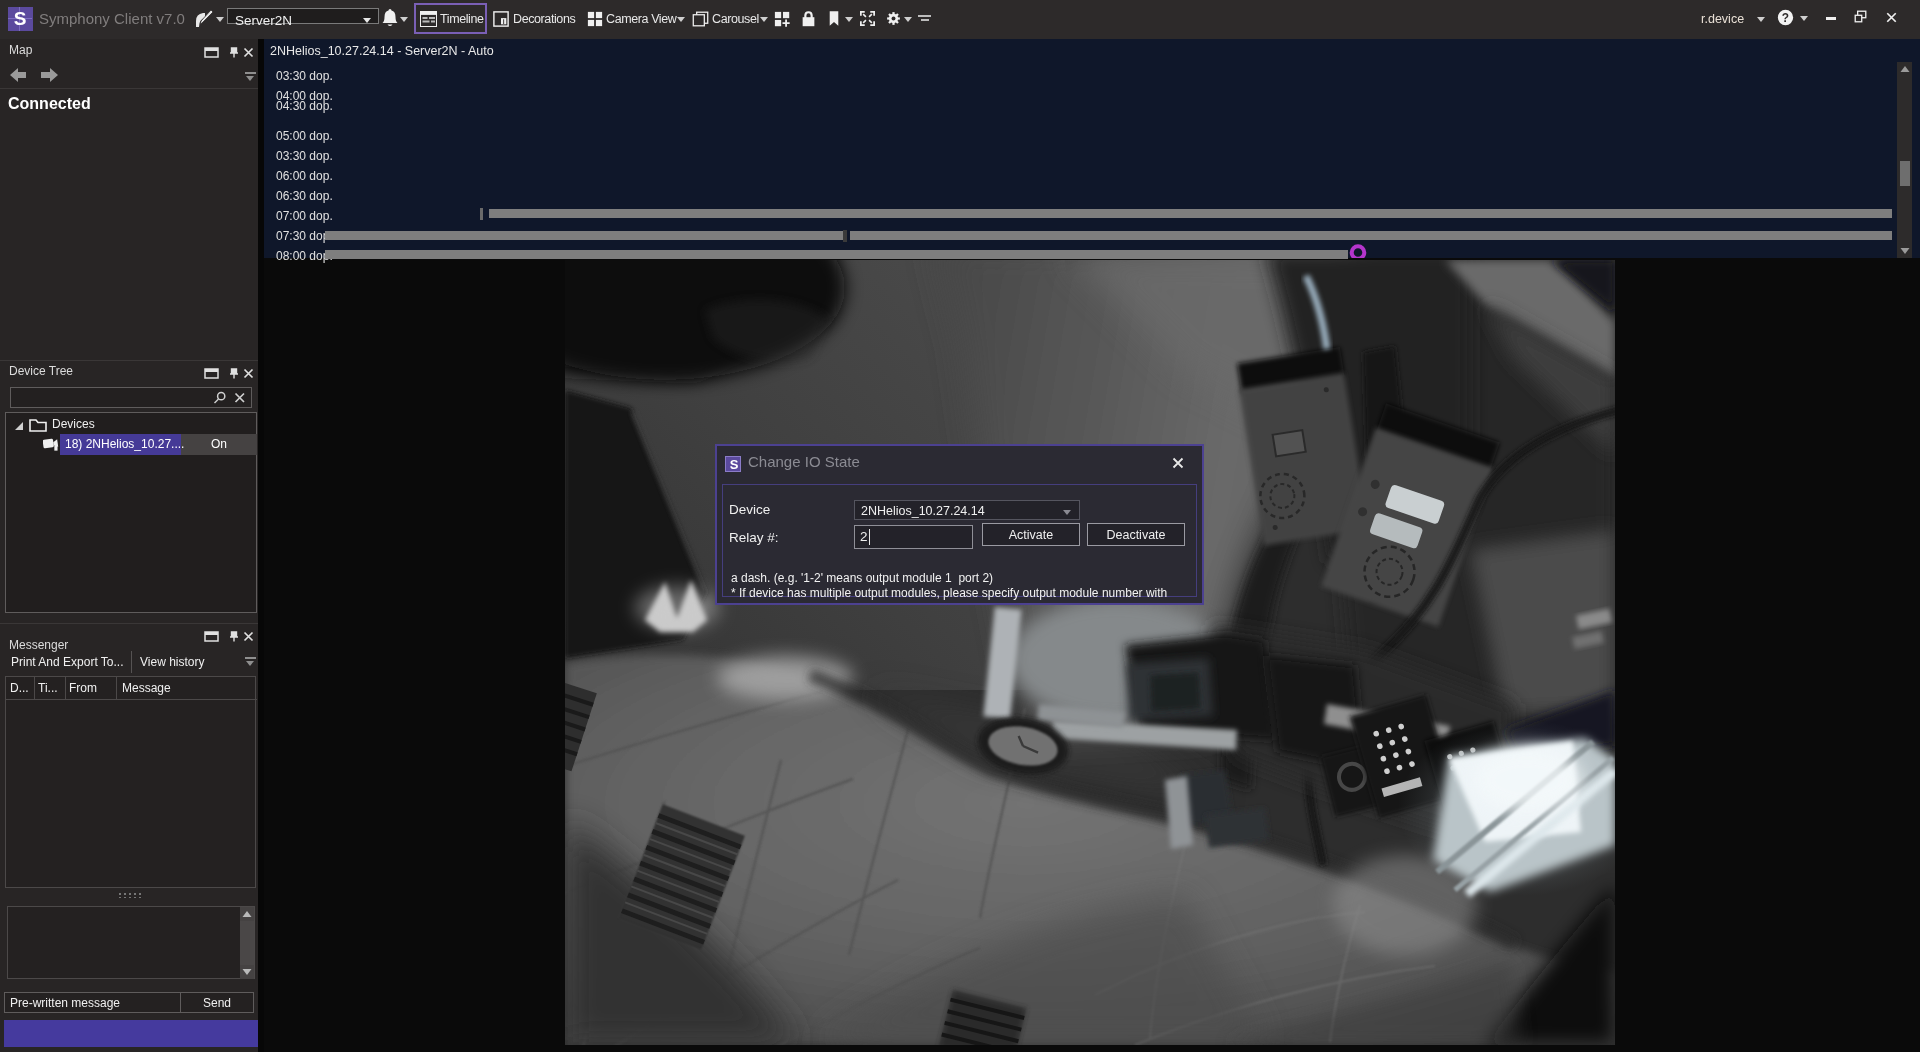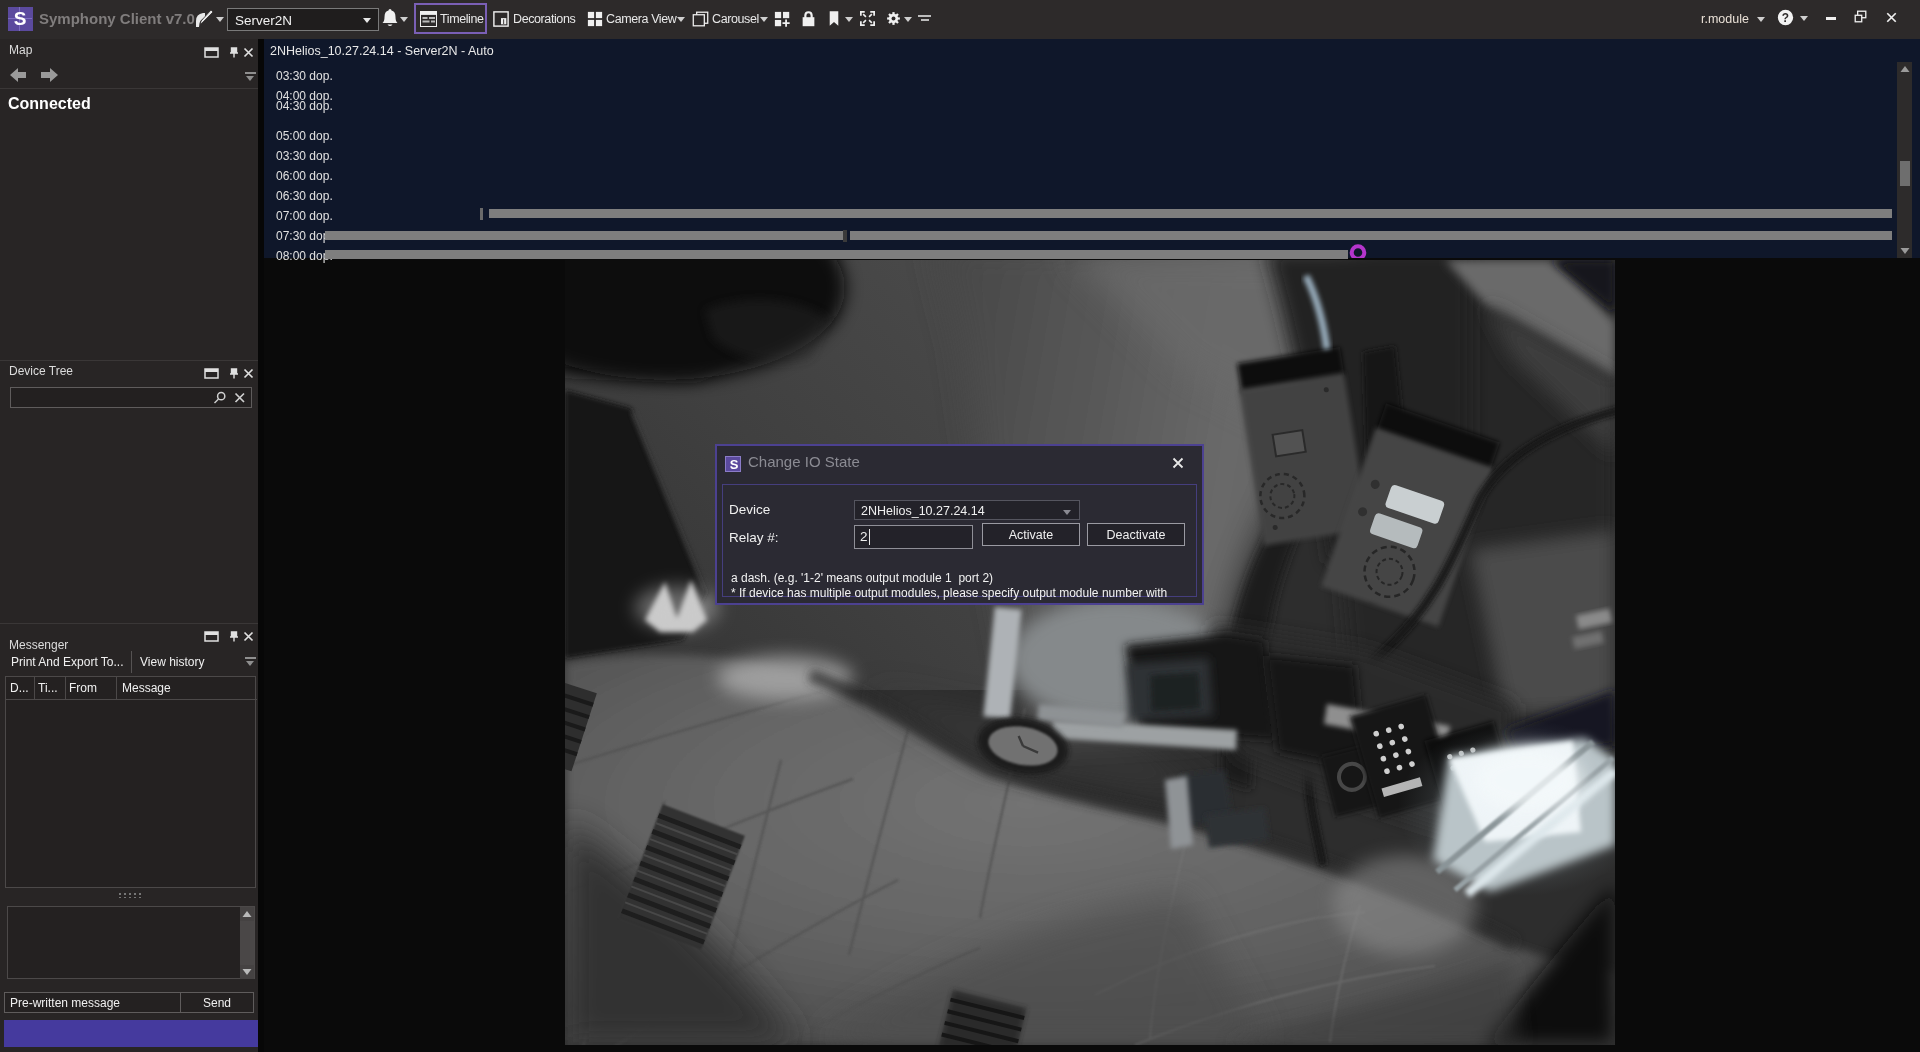--- a/index.html
+++ b/index.html
@@ -27,29 +27,29 @@
 </head>
 <body>
 <div id="stage">
   <div class="abs" id="toolbar">
 
     <div class="abs" style="left:8px; top:7px; width:25px; height:24px; background:#5b4a9e;">
       <div class="abs" style="left:0; top:11px; width:24px; height:1px; background:#7c6cc0;"></div>
       <div class="abs" style="left:11px; top:0; width:1px; height:24px; background:#7c6cc0;"></div>
       <div class="abs" style="left:0; top:0; width:24px; height:24px; color:#fff; font-weight:bold; font-size:19px; text-align:center; line-height:24px;">S</div>
     </div>
-    <div class="abs" style="left:39px; top:10px; color:#807d7d; font-size:15px;font-weight:bold;">Symphony Client v7.0</div>
+    <div class="abs" style="left:39px; top:10px; color:#807d7d; font-size:15px;">Symphony Client v7.0</div>
 
     <svg class="abs" style="left:193px; top:8px;" width="22" height="22" viewBox="0 0 22 22">
       <path d="M3 19 L3 13 Q3 6 10 5 L12 5 L12 10 Q6 11 6 19 Z" fill="#e8e8e8"></path>
       <path d="M18 2 L20 4 L10 14 L7.4 16.6 L8 13 Z" fill="#e8e8e8" stroke="#2d2a2a" stroke-width="0.8"></path>
     </svg>
     <div class="caret abs" style="left:216px; top:17px;"></div>
 
-    <div class="abs" style="left:227px; top:8px; width:152px; height:23px; background:#1f1d1d; border:1px solid #7a7a7a;">
+    <div class="abs" style="left:227px; top:8px; width:152px; height:16px; background:#1f1d1d; border:1px solid #7a7a7a;">
       <div class="abs" style="left:7px; top:4px; color:#f0f0f0; font-size:13.5px;">Server2N</div>
       <div class="caret abs" style="right:7px; top:9px; border-top-color:#e8e8e8;"></div>
     </div>
 
     <svg class="abs" style="left:381px; top:8px;" width="18" height="22" viewBox="0 0 18 22">
       <path d="M9 1 Q10.5 1 10.5 2.6 Q14.5 3.6 14.5 9 Q14.5 13.5 16.5 15 L1.5 15 Q3.5 13.5 3.5 9 Q3.5 3.6 7.5 2.6 Q7.5 1 9 1 Z" fill="#f0f0f0"></path>
       <path d="M6.5 16.5 Q9 19.5 11.5 16.5 Z" fill="#f0f0f0"></path>
     </svg>
     <div class="caret abs" style="left:400px; top:17px;"></div>
 
@@ -119,21 +119,21 @@
             <path d="M16 4 L4 16"></path>
           </g>
         </g>
       <circle cx="10" cy="10" r="2.6" fill="#2d2a2a"></circle>
     </svg>
     <div class="caret abs" style="left:904px; top:17px;"></div>
 
     <div class="abs" style="left:918px; top:15px; width:13px; height:2px; background:#bdbdbd;"></div>
     <div class="abs" style="left:921px; top:19px; width:8px; height:2px; background:#bdbdbd;"></div>
 
-    <div class="abs" style="left:1701px; top:12px; color:#e9e0d6; font-size:12.5px;">r.module</div>
+    <div class="abs" style="left:1701px; top:12px; color:#e9e0d6; font-size:12.5px;">r.device</div>
     <div class="caret abs" style="left:1757px; top:17px;"></div>
     <svg class="abs" style="left:1777px; top:9px;" width="17" height="17" viewBox="0 0 20 20">
       <circle cx="10" cy="10" r="9" fill="#f2f2f2"></circle>
       <text x="10" y="15" font-size="14" font-weight="bold" fill="#2d2a2a" text-anchor="middle" font-family="Liberation Sans">?</text>
     </svg>
     <div class="caret abs" style="left:1800px; top:16px;"></div>
     <div class="abs" style="left:1826px; top:17px; width:10px; height:3px; background:#f0f0f0;"></div>
     <svg class="abs" style="left:1854px; top:10px;" width="13" height="13" viewBox="0 0 16 16">
       <rect x="4.5" y="1.5" width="10" height="8" fill="none" stroke="#f0f0f0" stroke-width="1.6"></rect>
       <rect x="1.5" y="6.5" width="8" height="8" fill="#2d2a2a" stroke="#f0f0f0" stroke-width="1.6"></rect>
@@ -181,20 +181,39 @@
     <div class="abs" style="left:10px; top:348px; width:242px; height:21px; background:#232020; border:1px solid #5f5c5c;">
       <svg class="abs" style="right:24px; top:3px;" width="14" height="14" viewBox="0 0 14 14">
         <circle cx="8.2" cy="5.2" r="3.6" fill="none" stroke="#cfcfcf" stroke-width="1.5"></circle>
         <path d="M5.5 8 L1.5 12" stroke="#cfcfcf" stroke-width="1.5"></path>
       </svg>
       <svg class="abs" style="right:5px; top:4px;" width="12" height="12" viewBox="0 0 12 12">
         <path d="M1.5 1.5 L10 10 M10 1.5 L1.5 10" stroke="#cfcfcf" stroke-width="1.7"></path>
       </svg>
     </div>
 
+    <div class="abs" style="left:5px; top:373px; width:252px; height:201px; background:#211e1e; border:1px solid #5f5c5c;">
+      <svg class="abs" style="left:7px; top:7px;" width="12" height="12" viewBox="0 0 12 12">
+        <path d="M10 2 L10 10 L2 10 Z" fill="#cfcfcf"></path>
+      </svg>
+      <svg class="abs" style="left:22px; top:3px;" width="20" height="18" viewBox="0 0 20 18">
+        <path d="M2 4 L8 4 L10 6.5 L18 6.5 L18 15 L2 15 Z" fill="none" stroke="#f0f0f0" stroke-width="1.6"></path>
+      </svg>
+      <div class="abs" style="left:46px; top:4px; color:#f0f0f0; font-size:12px;">Devices</div>
+
+      <div class="abs" style="left:54px; top:21px; width:121px; height:21px; background:#453a97;"></div>
+      <div class="abs" style="left:175px; top:21px; width:76px; height:21px; background:#454242;"></div>
+      <svg class="abs" style="left:37px; top:24px;" width="17" height="15" viewBox="0 0 18 15">
+        <rect x="0" y="2" width="11" height="9" rx="1.5" fill="#f0f0f0" transform="rotate(-8 5 6)"></rect>
+        <path d="M11 5 L15.5 2.5 L15.5 10.5 L11 8.5 Z" fill="#f0f0f0" transform="rotate(-8 12 6)"></path>
+        <rect x="12" y="9" width="3.4" height="5" fill="#f0f0f0"></rect>
+      </svg>
+      <div class="abs" style="left:59px; top:24px; color:#fff; font-size:12px;">18) 2NHelios_10.27....</div>
+      <div class="abs" style="left:205px; top:24px; color:#fff; font-size:12px;">On</div>
+    </div>
 
     <div class="panel-line" style="top:584px;"></div>
     <div class="abs" style="left:9px; top:587px; color:#dcdcdc; font-size:12px;margin-top:12px;">Messenger</div>
     <svg class="abs" style="left:204px; top:592px;" width="50" height="12" viewBox="0 0 50 12">
       <rect x="1" y="1" width="13" height="9" fill="none" stroke="#e0e0e0" stroke-width="1.5"></rect>
       <rect x="1" y="1" width="13" height="3" fill="#e0e0e0"></rect>
       <g transform="translate(24,0)">
           <path d="M3.5 1 L8.5 1 L8.5 6 L3.5 6 Z M2 6 L10 6 M6 6 L6 10.5" stroke="#e0e0e0" stroke-width="1.4" fill="#e0e0e0"></path>
         </g>
       <g transform="translate(39,0)">

